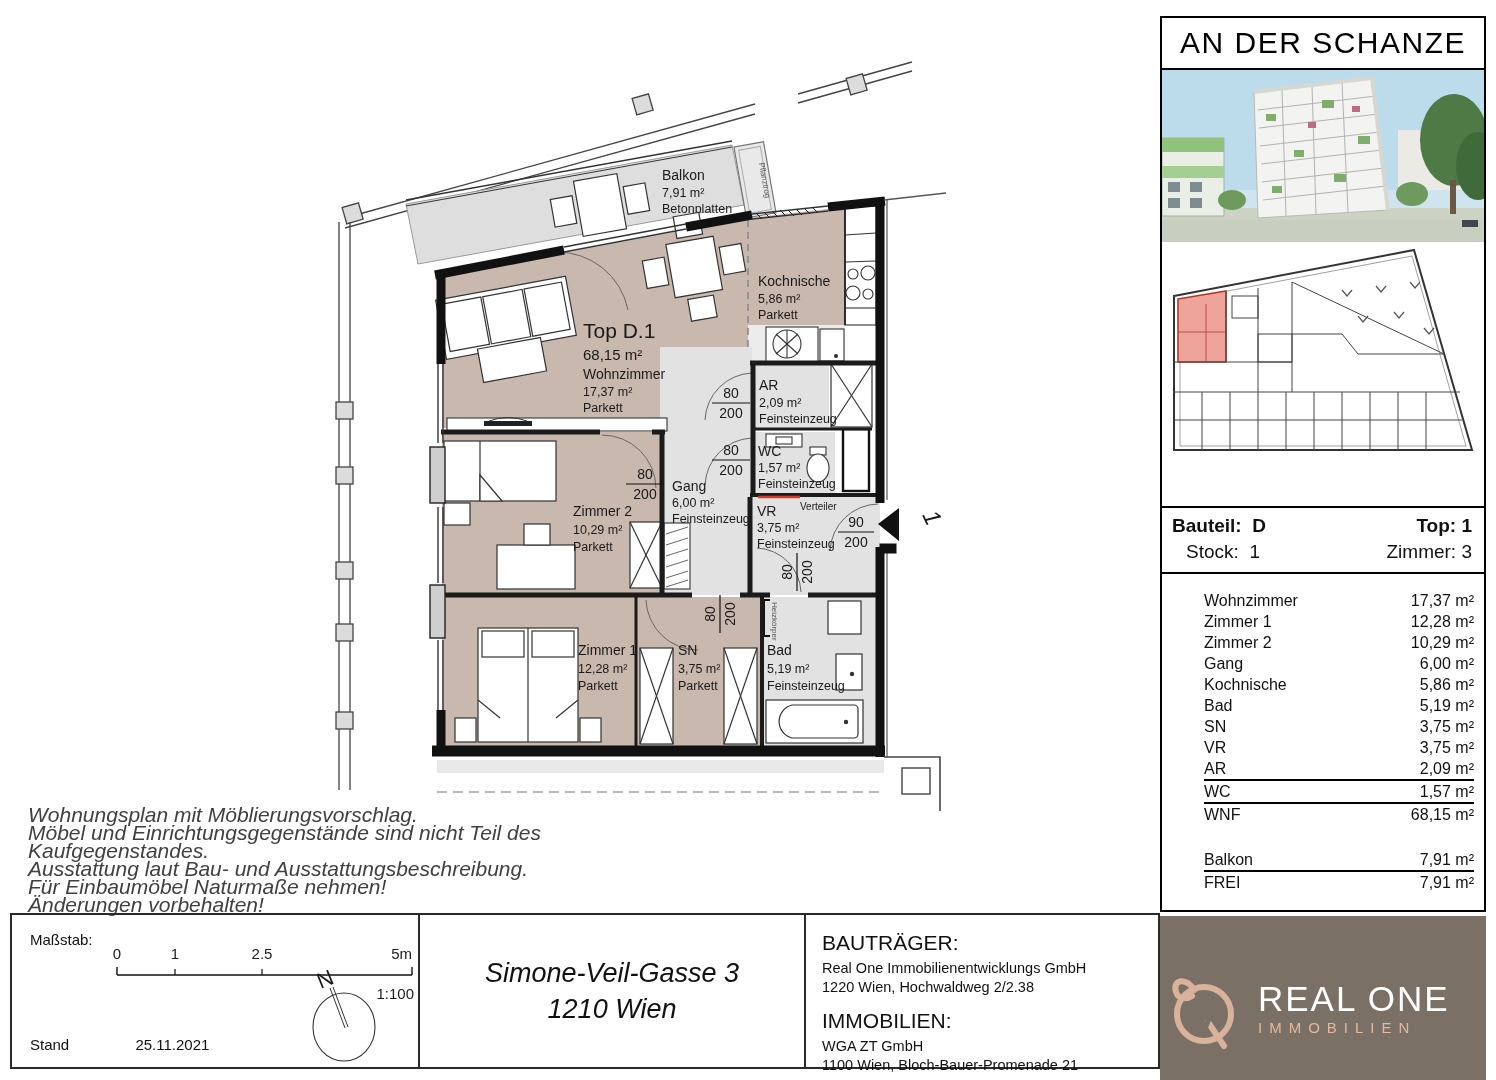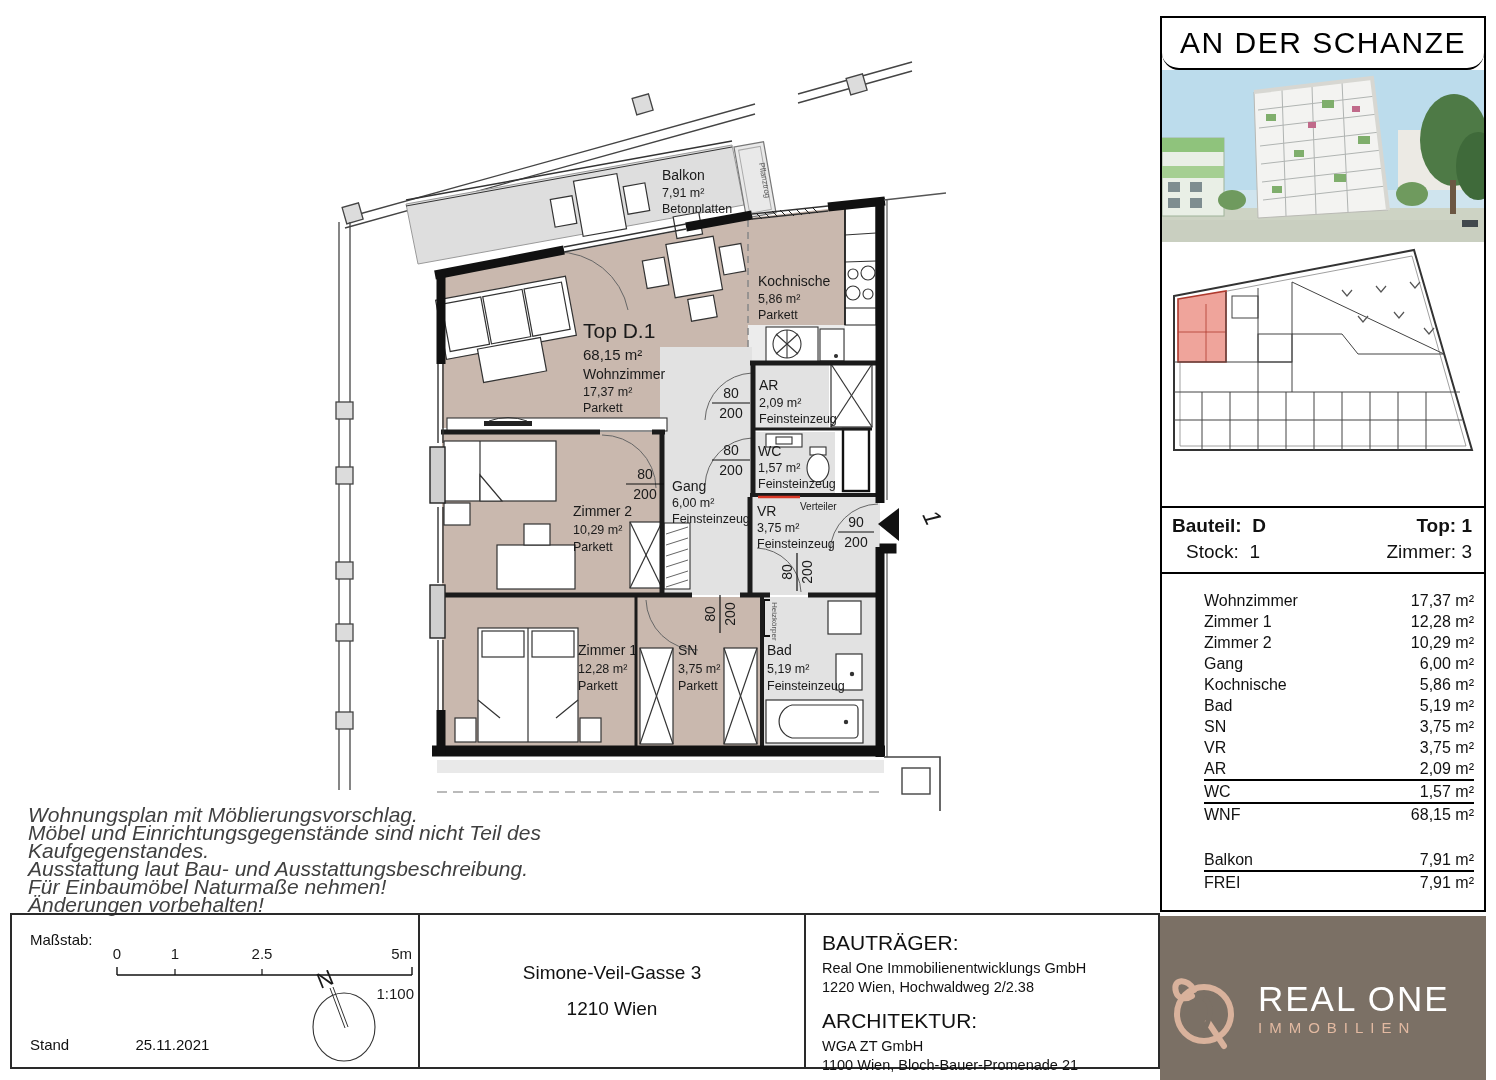--- a/index.html
+++ b/index.html
@@ -12,32 +12,32 @@
 
   
   #disclaimer{left:28px;top:806px;font-style:italic;font-size:21px;line-height:18px;color:#404040;}
 
   
   #footer-box{left:10px;top:913px;width:1146px;height:152px;border:2px solid #2a2a2a;display:flex;}
   .fcell{position:relative;height:100%;box-sizing:border-box;}
   #cell-scale{width:408px;border-right:2px solid #2a2a2a;}
   #cell-address{width:386px;border-right:2px solid #2a2a2a;display:flex;flex-direction:column;justify-content:center;align-items:center;}
   #cell-firms{flex:1;padding:10px 0 17px 16px;}
-  .addr1{font-size:19px;line-height:36px;}
+  .addr1{font-size:27px;line-height:36px;font-style:italic;}
   .firm-h{font-size:21px;font-weight:500;margin:6px 0 4px 0;}
   .firm-l{font-size:14.5px;line-height:19px;}
   #massstab-label{position:absolute;left:18px;top:16px;font-size:15px;}
   #stand-row{position:absolute;left:18px;bottom:14px;font-size:15px;}
   #stand-row span{display:inline-block;margin-top:14px;}
   #stand-date{margin-left:62px;text-align:right;}
 
   
   #sidebar{left:1160px;top:16px;width:326px;height:896px;border:2px solid #000;box-sizing:border-box;background:#fff;}
   #project-title{height:50px;border-bottom:2px solid #000;display:flex;align-items:center;justify-content:center;
-                 font-size:30px;letter-spacing:1.5px;color:#000;border-radius:17px;}
+                 font-size:30px;letter-spacing:1.5px;color:#000;}
   #render-img{height:172px;overflow:hidden;}
   #siteplan{height:236px;}
   #info-head{border-top:2px solid #000;border-bottom:2px solid #000;padding:5px 12px 7px 10px;font-size:19px;line-height:26px;margin-top:28px;}
   .info-row{display:flex;justify-content:space-between;}
   .ib{font-weight:bold;}
   .ind{padding-left:14px;}
   #area-table{padding:16px 10px 0 42px;font-size:16px;}
   .arow{display:flex;justify-content:space-between;line-height:21px;}
   .arow.line{border-bottom:2px solid #000;}
   .arow.gap{margin-bottom:24px;}
@@ -431,21 +431,21 @@
 
   <div class="fcell" id="cell-address">
     <div class="addr1">Simone-Veil-Gasse 3</div>
     <div class="addr1">1210 Wien</div>
   </div>
 
   <div class="fcell" id="cell-firms">
     <div class="firm-h">BAUTRÄGER:</div>
     <div class="firm-l">Real One Immobilienentwicklungs GmbH</div>
     <div class="firm-l">1220 Wien, Hochwaldweg 2/2.38</div>
-    <div class="firm-h" style="margin-top:12px;">ARCHITEKTUR:</div>
+    <div class="firm-h" style="margin-top:12px;">IMMOBILIEN:</div>
     <div class="firm-l">WGA ZT GmbH</div>
     <div class="firm-l">1100 Wien, Bloch-Bauer-Promenade 21</div>
   </div>
 </div>
 
 <div class="abs" id="sidebar">
   <div id="project-title">AN DER SCHANZE</div>
 
   <div id="render-img">
     <svg viewBox="0 0 322 172" width="322" height="172">

